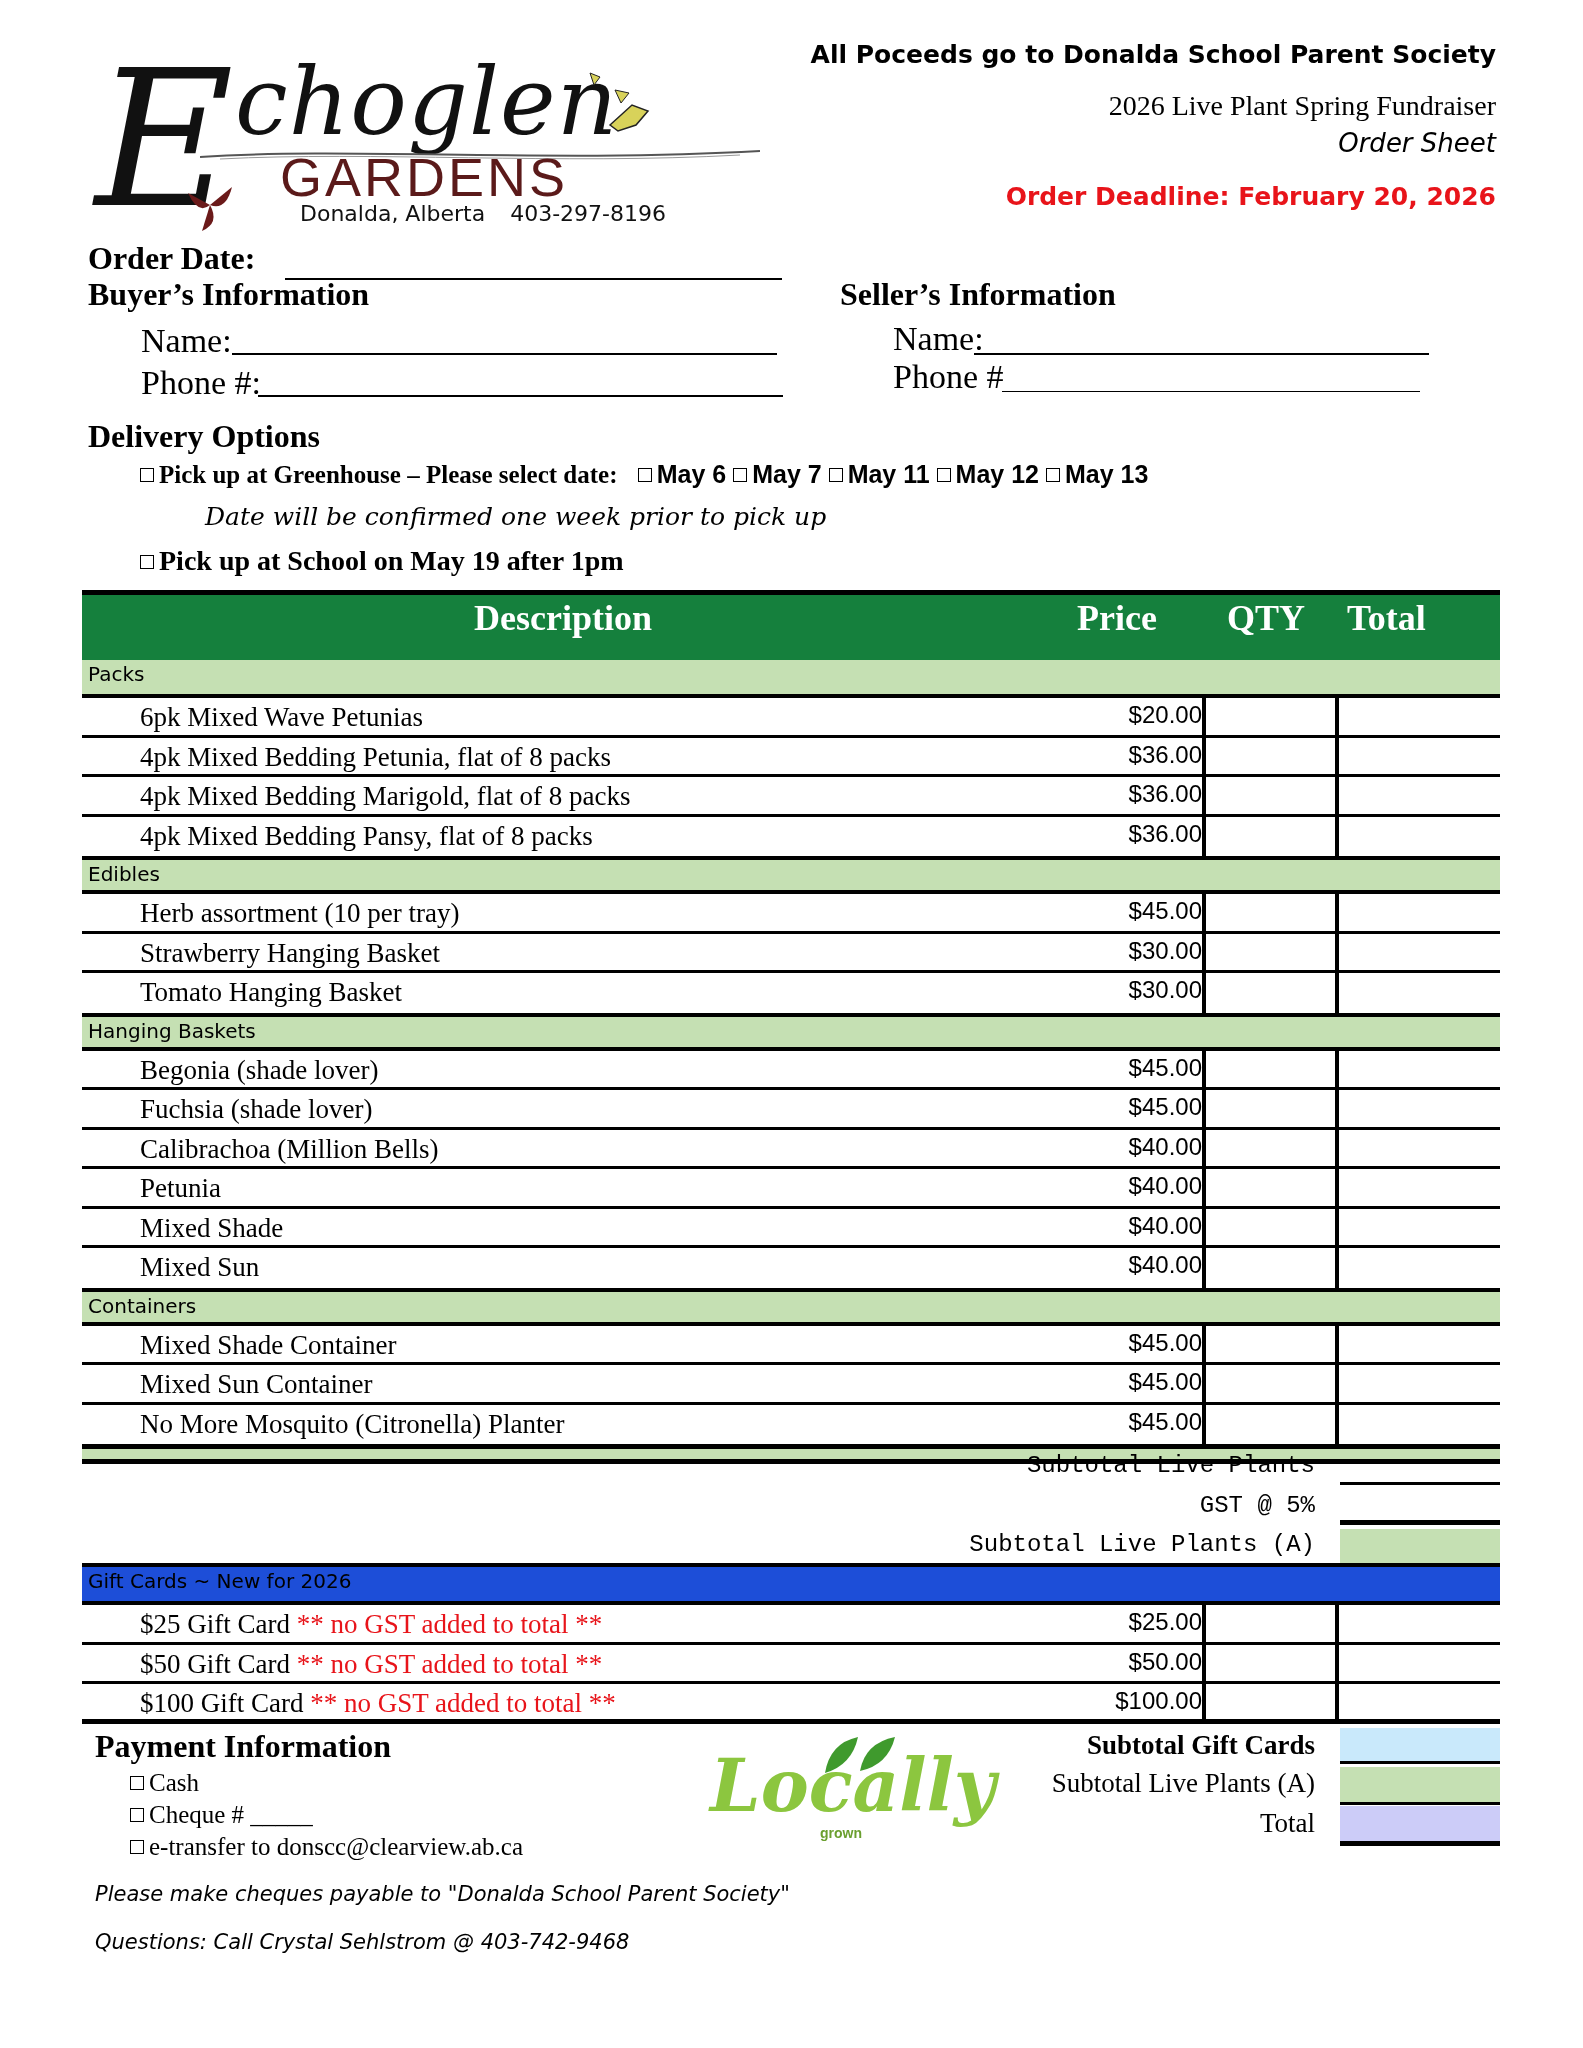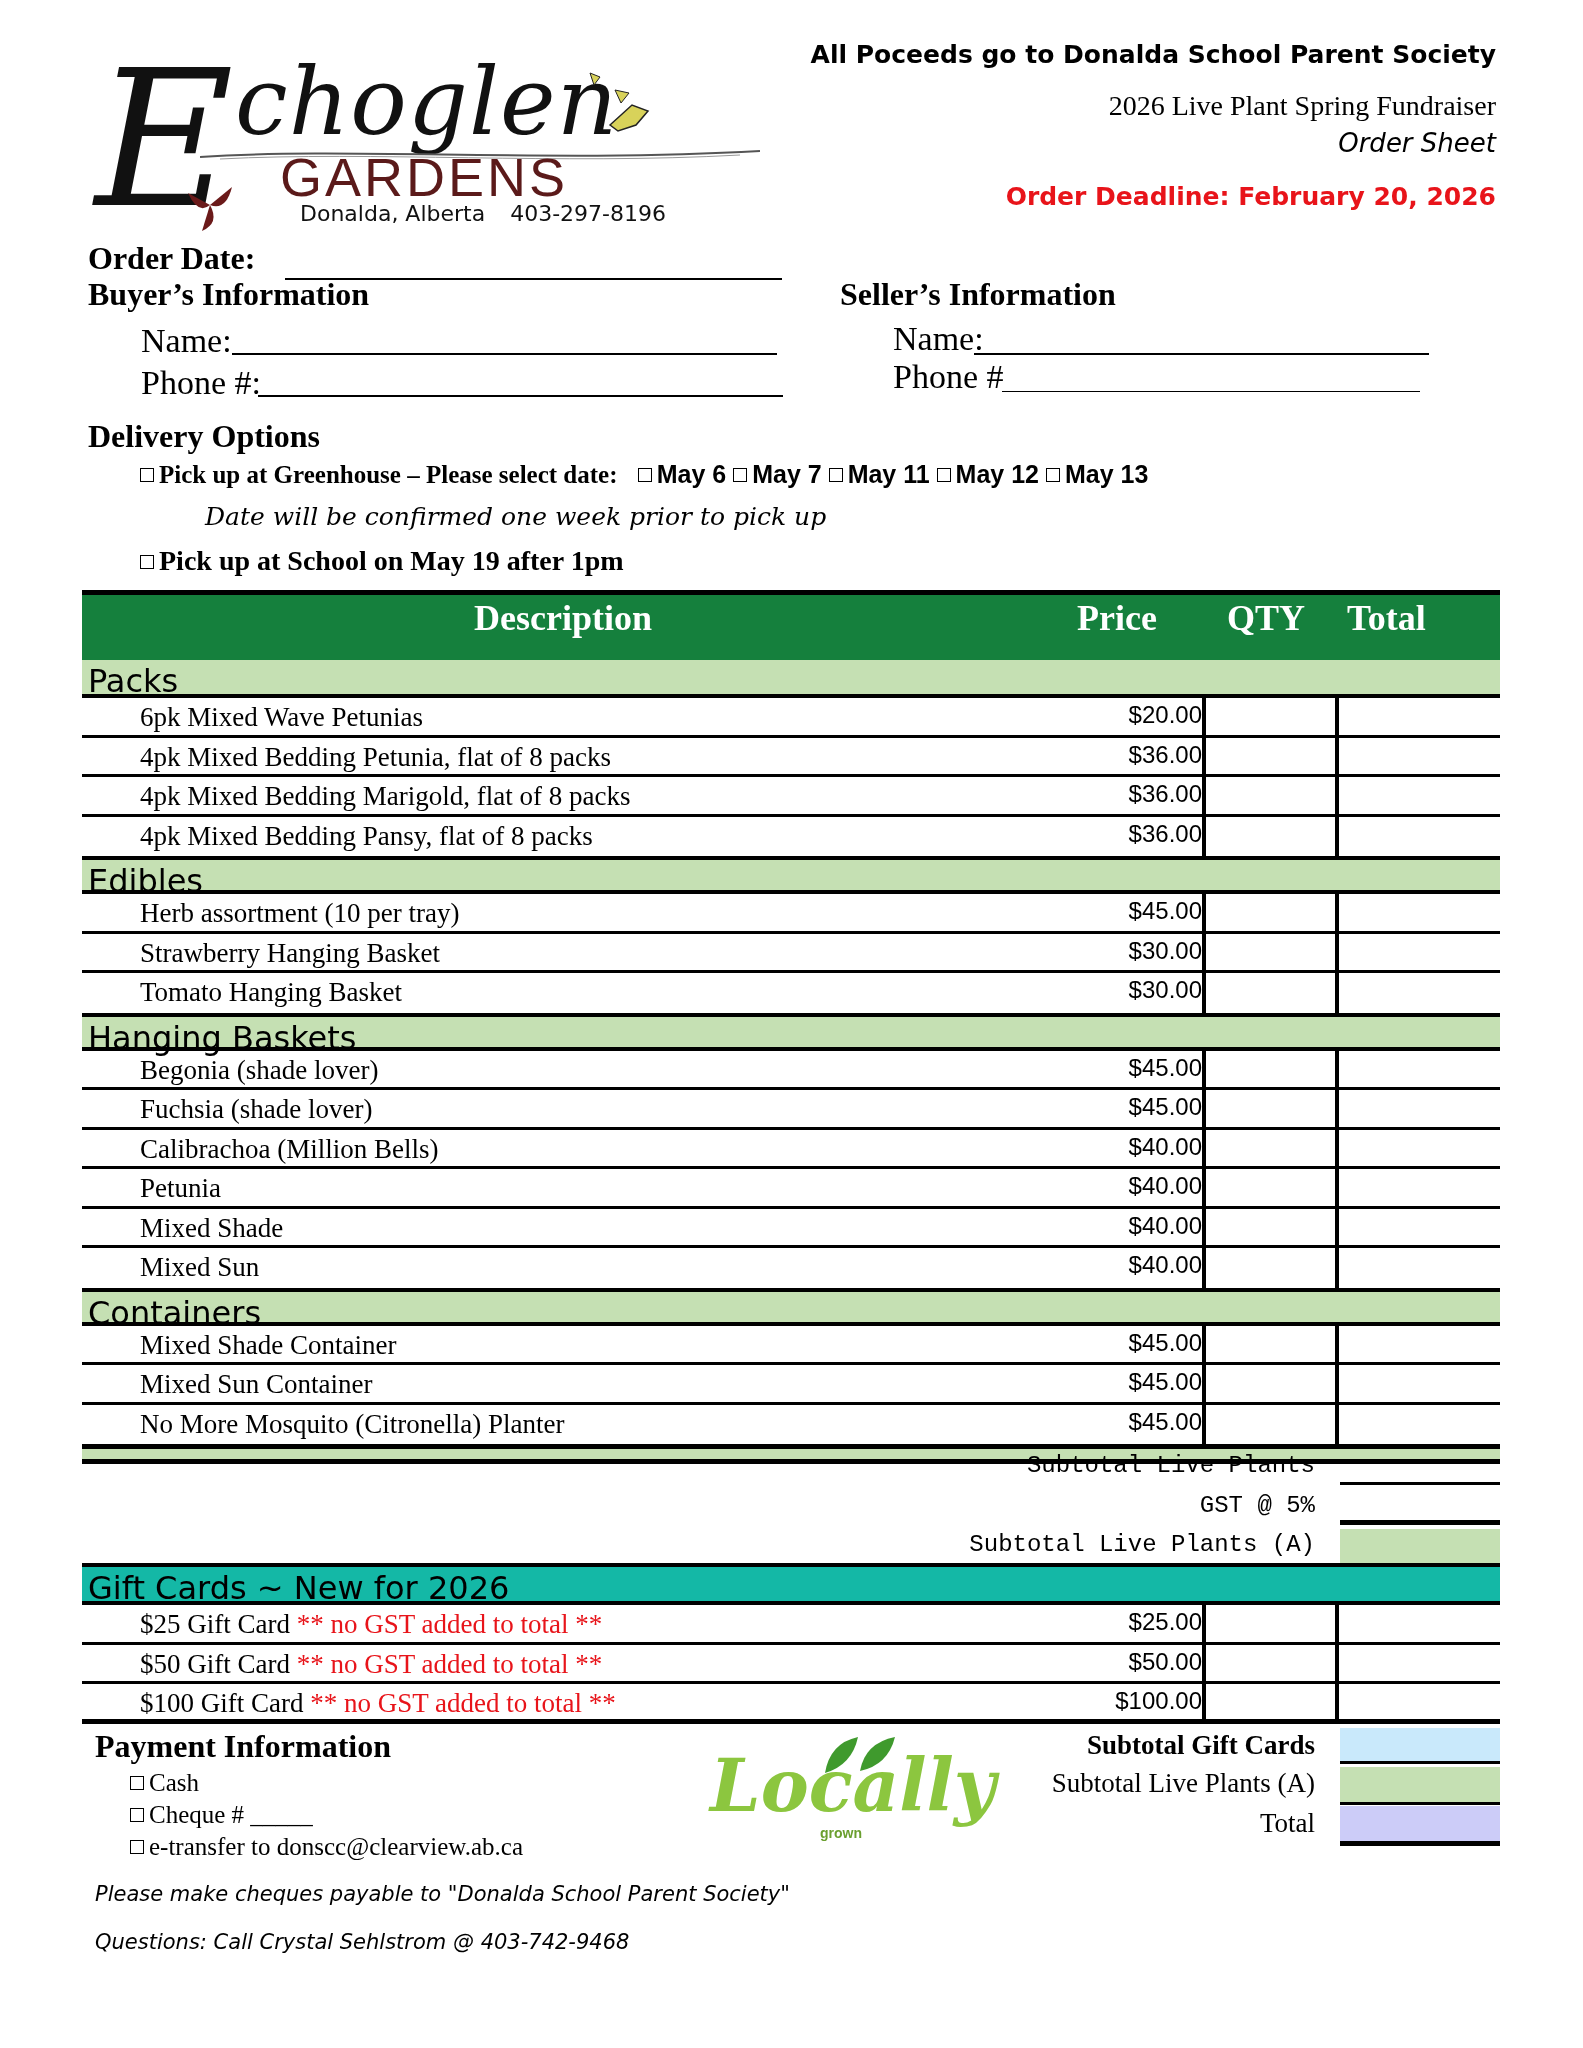--- a/index.html
+++ b/index.html
@@ -32,22 +32,22 @@
   .delivery-line { font-weight: bold; font-size: 25px; white-space: nowrap; }
   .sans-bold { font-family: "Liberation Sans", sans-serif; font-weight: bold; }
   .script-note { font-family: "DejaVu Serif", serif; font-style: italic; font-size: 25px; white-space: nowrap; }
   .cb { display: inline-block; width: 14px; height: 14px; border: 1.5px solid #000; margin-right: 5px; vertical-align: 1px; }
 
   
   .table { position: absolute; left: 82px; top: 590px; width: 1418px; }
   .thead { position: relative; height: 70px; background: #15803d; border-top: 5px solid #000; }
   .th { position: absolute; top: 2px; color: #fff; font-weight: bold; font-size: 36px; white-space: nowrap; }
   .cat-row { position: relative; height: 38px; background: #c5e0b3; border-bottom: 4px solid #000; }
-  .cat-row.blue { background: #14b8a6; }
-  .cat-label { position: absolute; left: 6px; top: 2px; font-family: "DejaVu Sans", sans-serif; font-size: 32px; white-space: nowrap; }
+  .cat-row.blue { background: #1d4ed8; }
+  .cat-label { position: absolute; left: 6px; top: 2px; font-family: "DejaVu Sans", sans-serif; font-size: 20px; white-space: nowrap; }
   .row { position: relative; height: 39.5px; border-bottom: 3px solid #000; }
   .row .desc { position: absolute; left: 58px; top: 4px; font-size: 27px; white-space: nowrap; }
   .row .price { position: absolute; right: 298px; top: 3px; font-family: "Liberation Sans", sans-serif; font-size: 24px; white-space: nowrap; }
   .row .qty-cell { position: absolute; left: 1120px; top: -3px; bottom: -3px; width: 137px; border-left: 4px solid #000; border-right: 4px solid #000; }
   .row .total-cell { position: absolute; left: 1257px; top: 0; bottom: 0; right: 0; }
   .red { color: #e8141a; }
   .end-band { height: 10px; background: #c5e0b3; border-top: 5px solid #000; border-bottom: 5px solid #000; box-sizing: content-box; }
 
   
   .sub-label { position: absolute; right: 268px; font-family: Liberation Mono, monospace; font-size: 24px; white-space: nowrap; }

